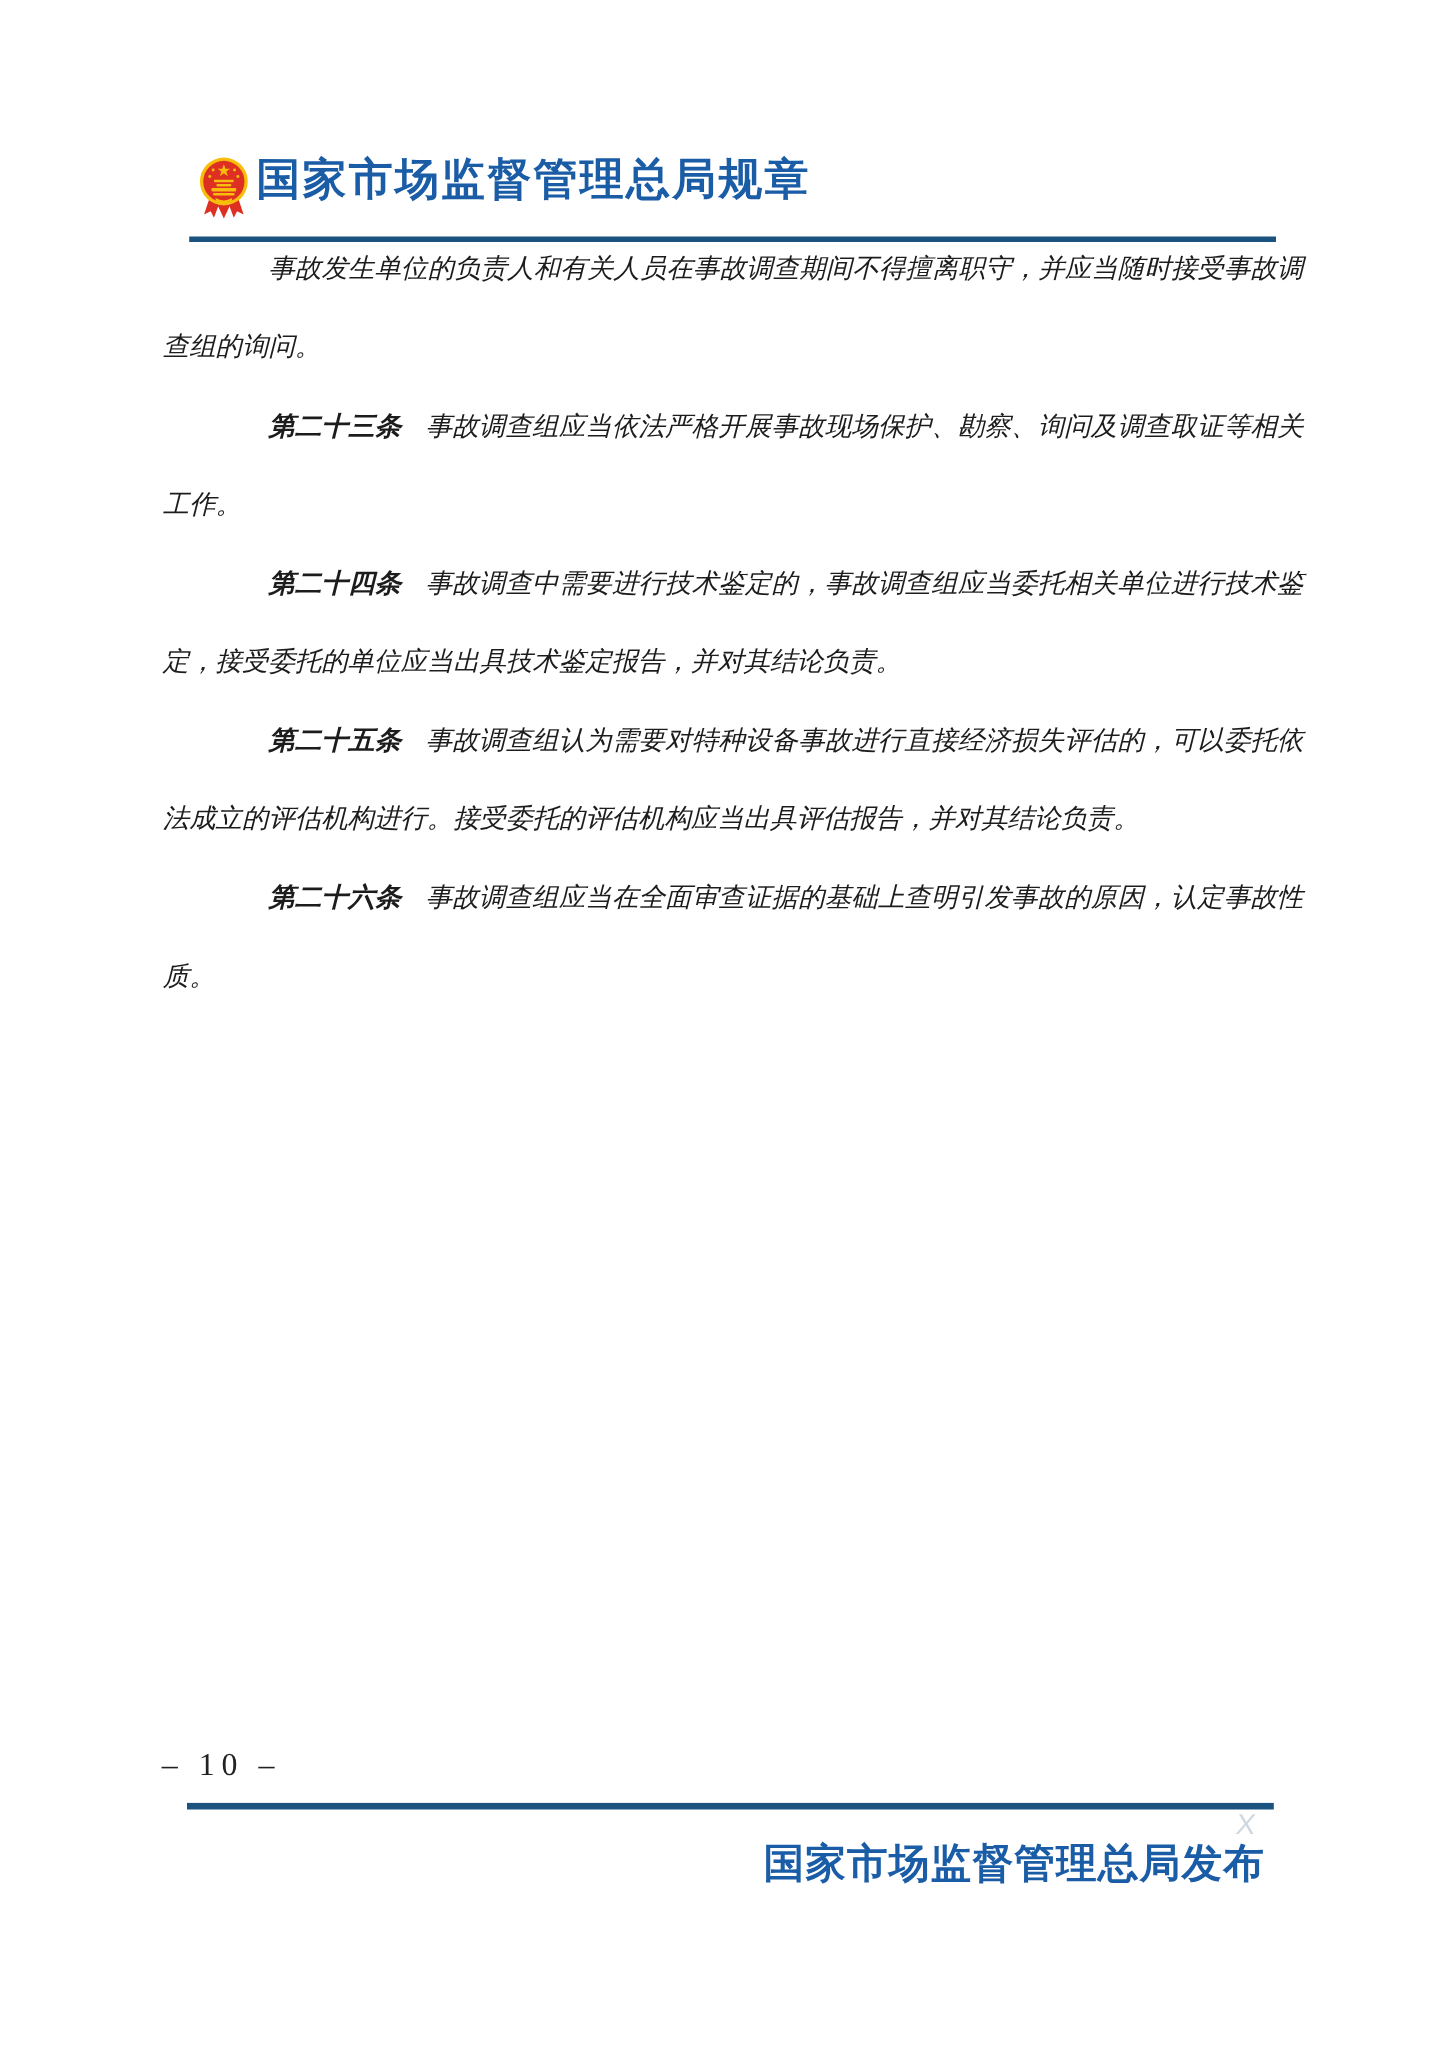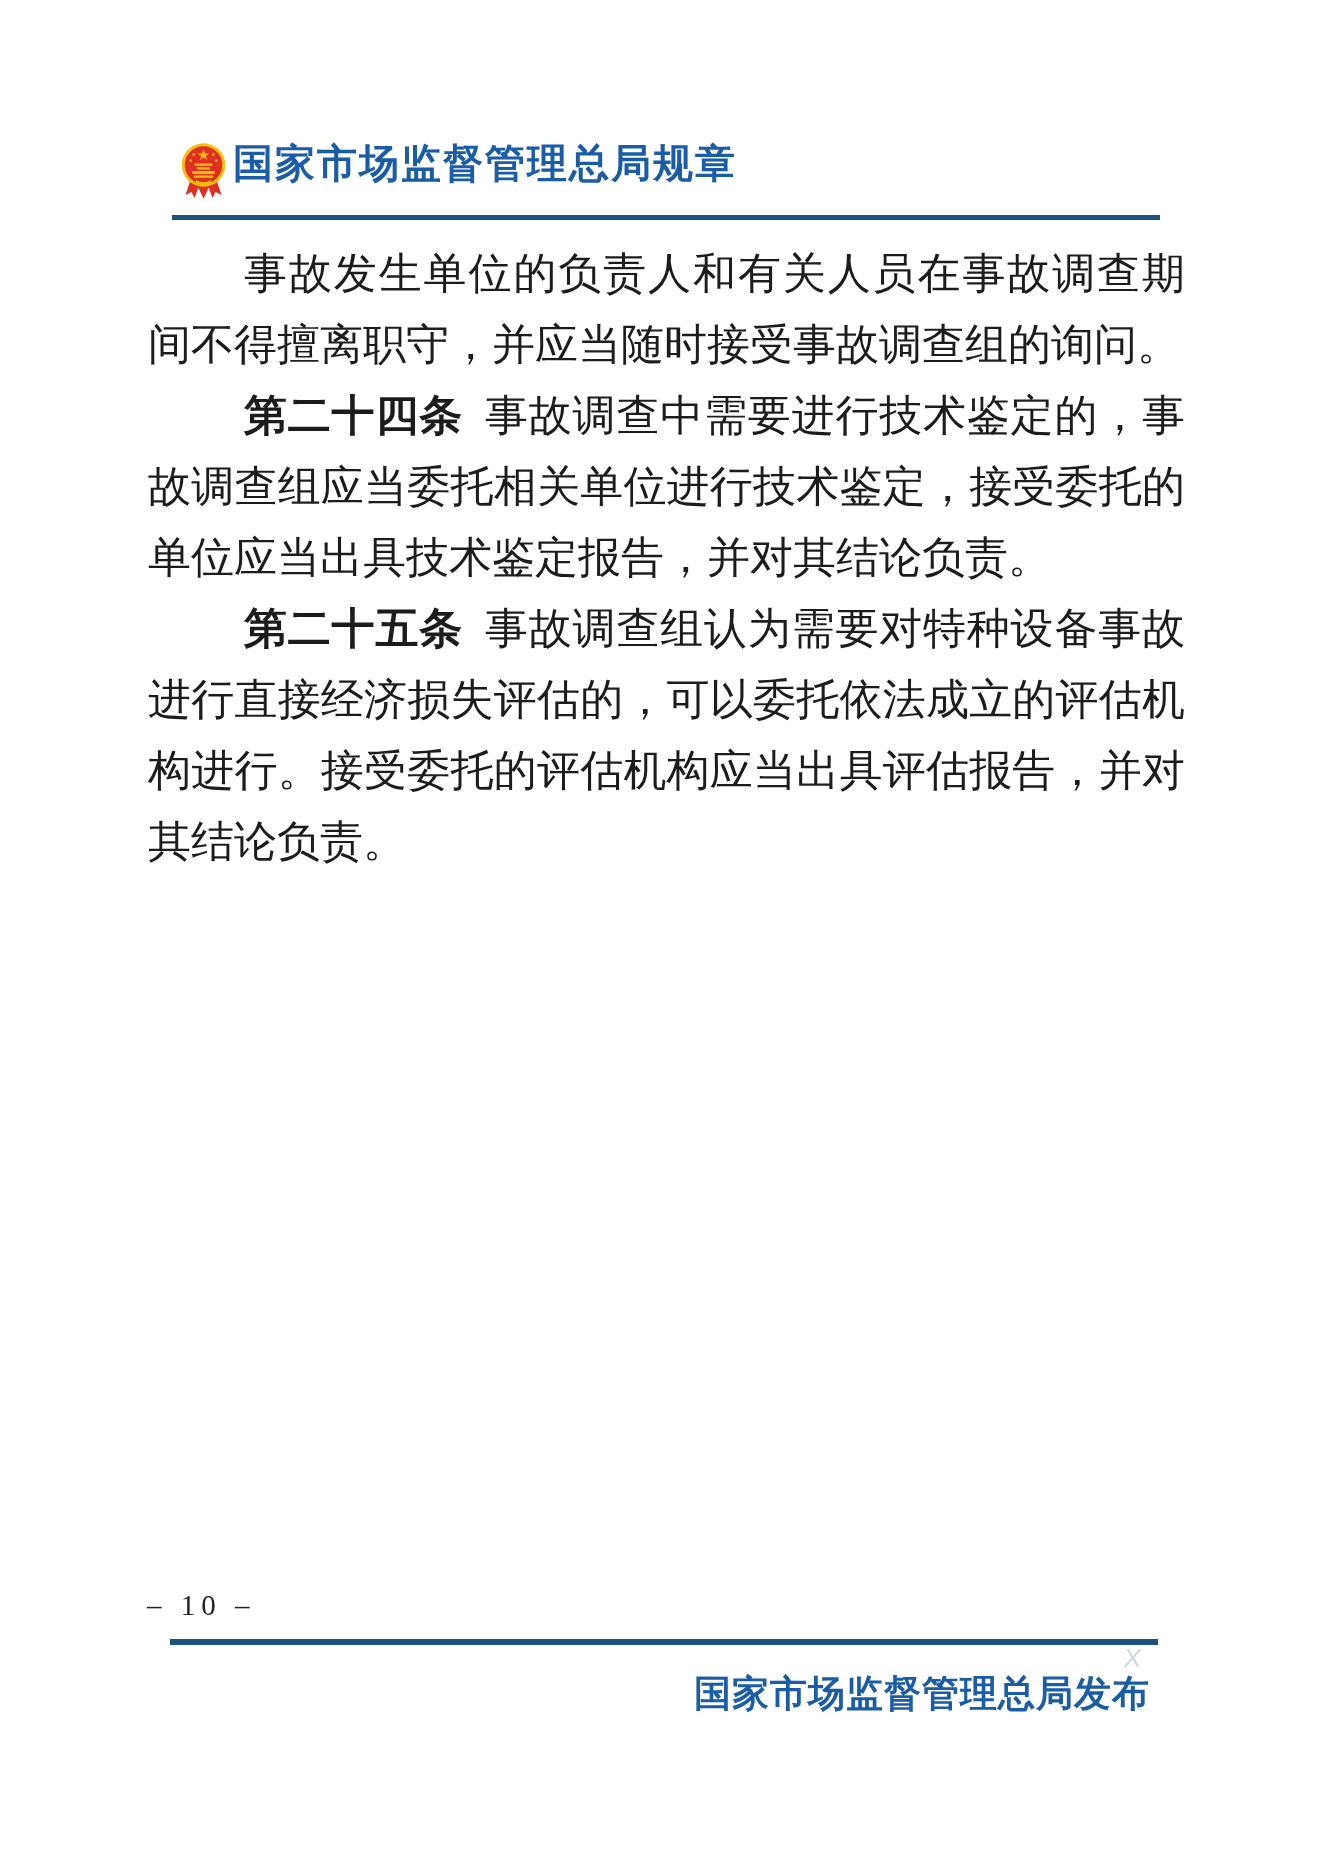--- a/index.html
+++ b/index.html
@@ -34,25 +34,26 @@
     letter-spacing:2px;
     white-space:nowrap;
   }
   .top-rule{
     position:absolute;left:172px;top:215px;
     width:988px;height:5px;
     background:var(--rule);
   }
   
   .doc-body{
-    position:absolute;left:148px;top:238px;width:1037px;
+    position:absolute;left:148px;top:210px;width:1037px;
     color:var(--body-ink);
-    font-size:43px;line-height:71px;
+    font-size:24px;line-height:71px;
     text-align:justify;
     text-justify:inter-character;
+    font-style:italic;
   }
   .doc-body p{
     text-indent:96px;
     margin:0;
   }
   .art-no{
     font-family:"Liberation Sans","DejaVu Sans",sans-serif;
     font-weight:bold;
     margin-right:22px;
   }
@@ -115,26 +116,28 @@
     </svg>
     <div class="doc-title">国家市场监督管理总局规章</div>
   </div>
 
   <div class="top-rule"></div>
 
   <div class="doc-body">
 
       <p><span class="para-text">事故发生单位的负责人和有关人员在事故调查期间不得擅离职守，并应当随时接受事故调查组的询问。</span></p>
 
+      <p><span class="art-no">第二十三条</span><span class="para-text">事故调查组应当依法严格开展事故现场保护、勘察、询问及调查取证等相关工作。</span></p>
 
 
       <p><span class="art-no">第二十四条</span><span class="para-text">事故调查中需要进行技术鉴定的，事故调查组应当委托相关单位进行技术鉴定，接受委托的单位应当出具技术鉴定报告，并对其结论负责。</span></p>
 
       <p><span class="art-no">第二十五条</span><span class="para-text">事故调查组认为需要对特种设备事故进行直接经济损失评估的，可以委托依法成立的评估机构进行。接受委托的评估机构应当出具评估报告，并对其结论负责。</span></p>
 
+      <p><span class="art-no">第二十六条</span><span class="para-text">事故调查组应当在全面审查证据的基础上查明引发事故的原因，认定事故性质。</span></p>
 
 
     </div>
 
   <div class="page-number">– 10 –</div>
 
   <div class="bottom-rule"></div>
   <div class="scan-artifact">X</div>
 
   <div class="publisher">国家市场监督管理总局发布</div>

